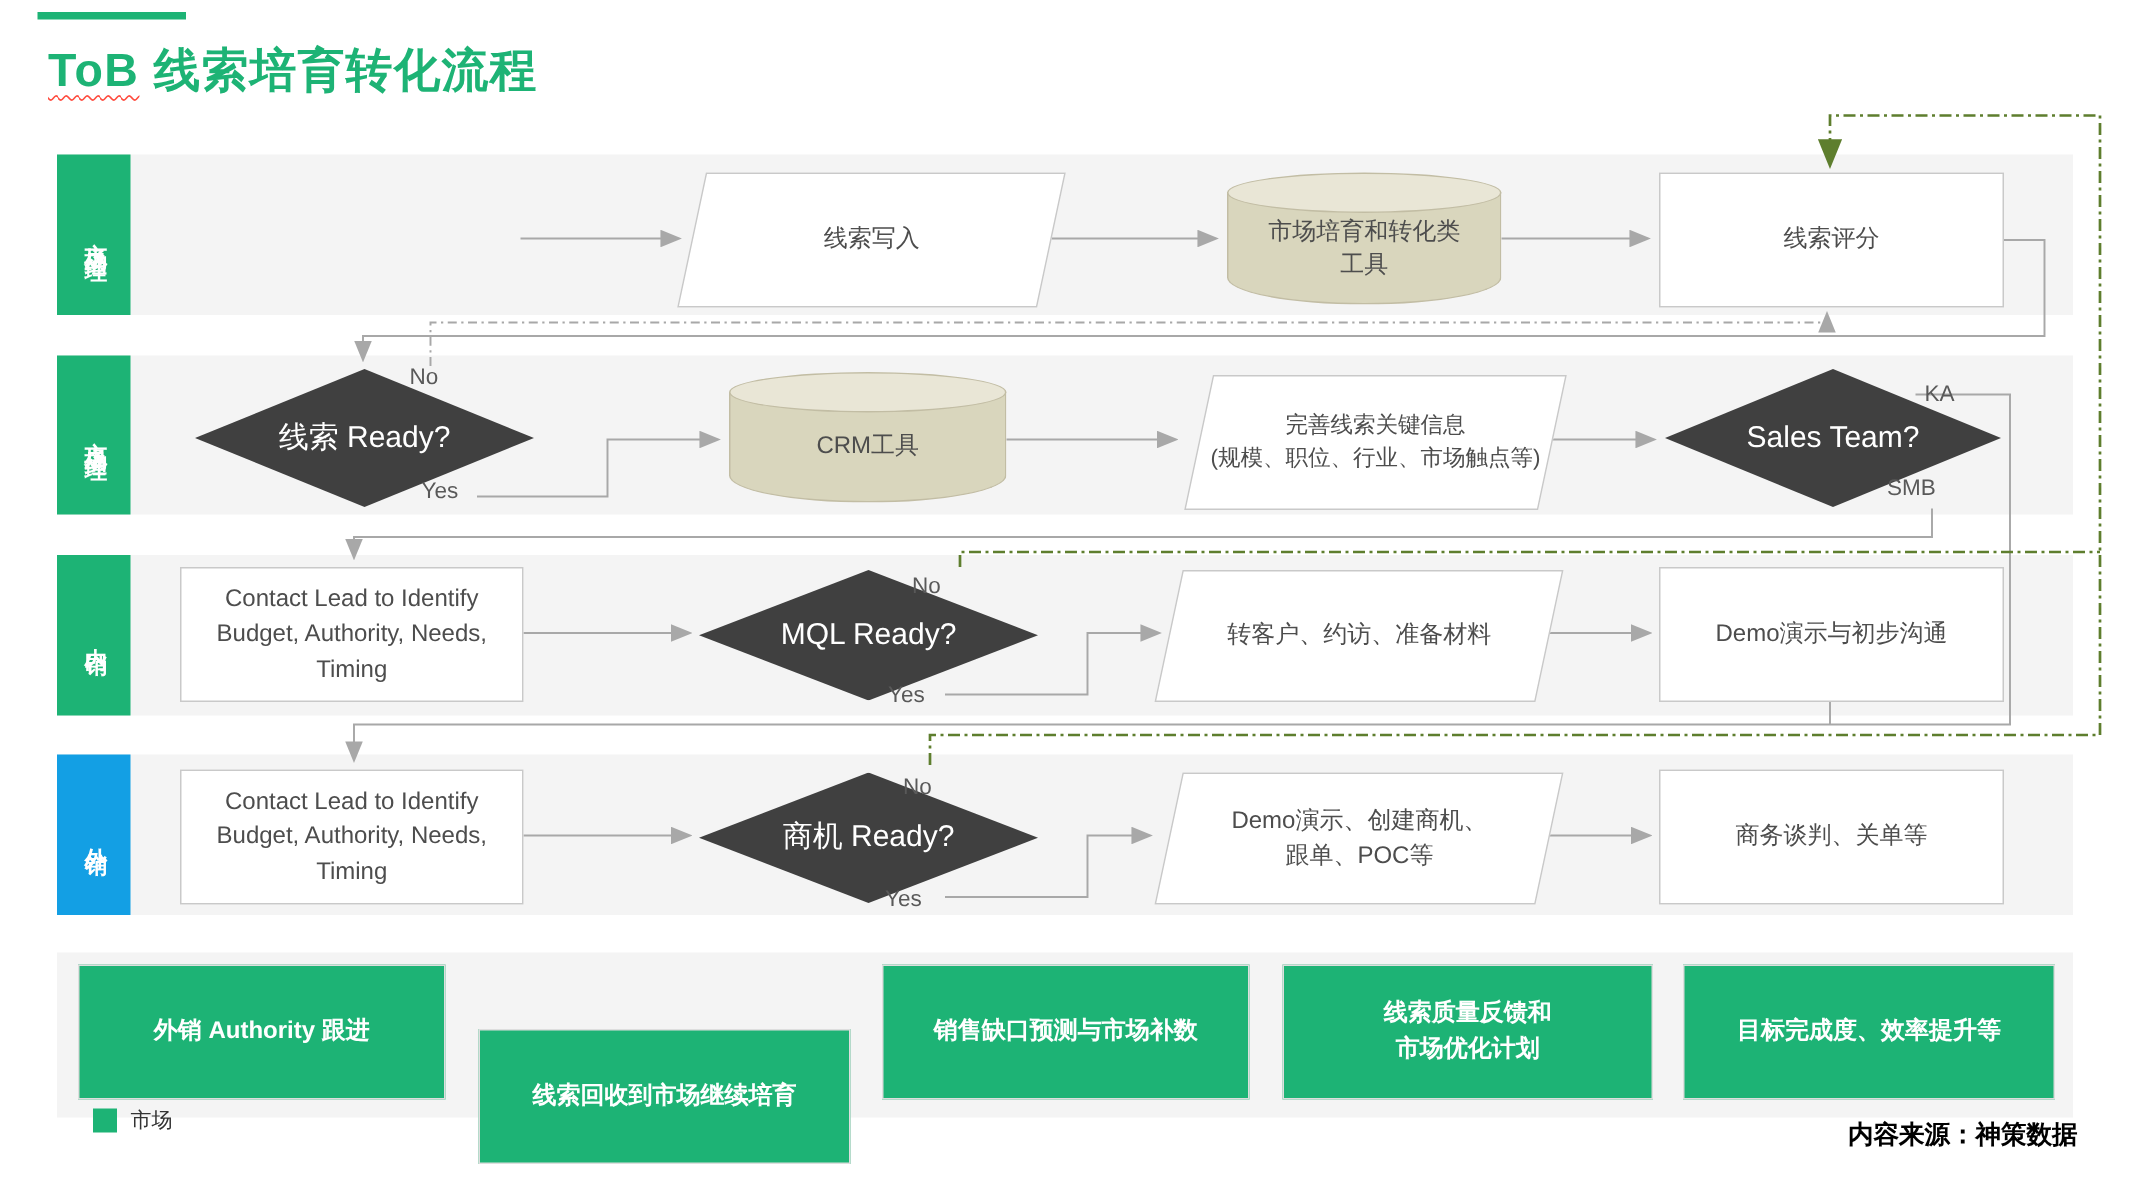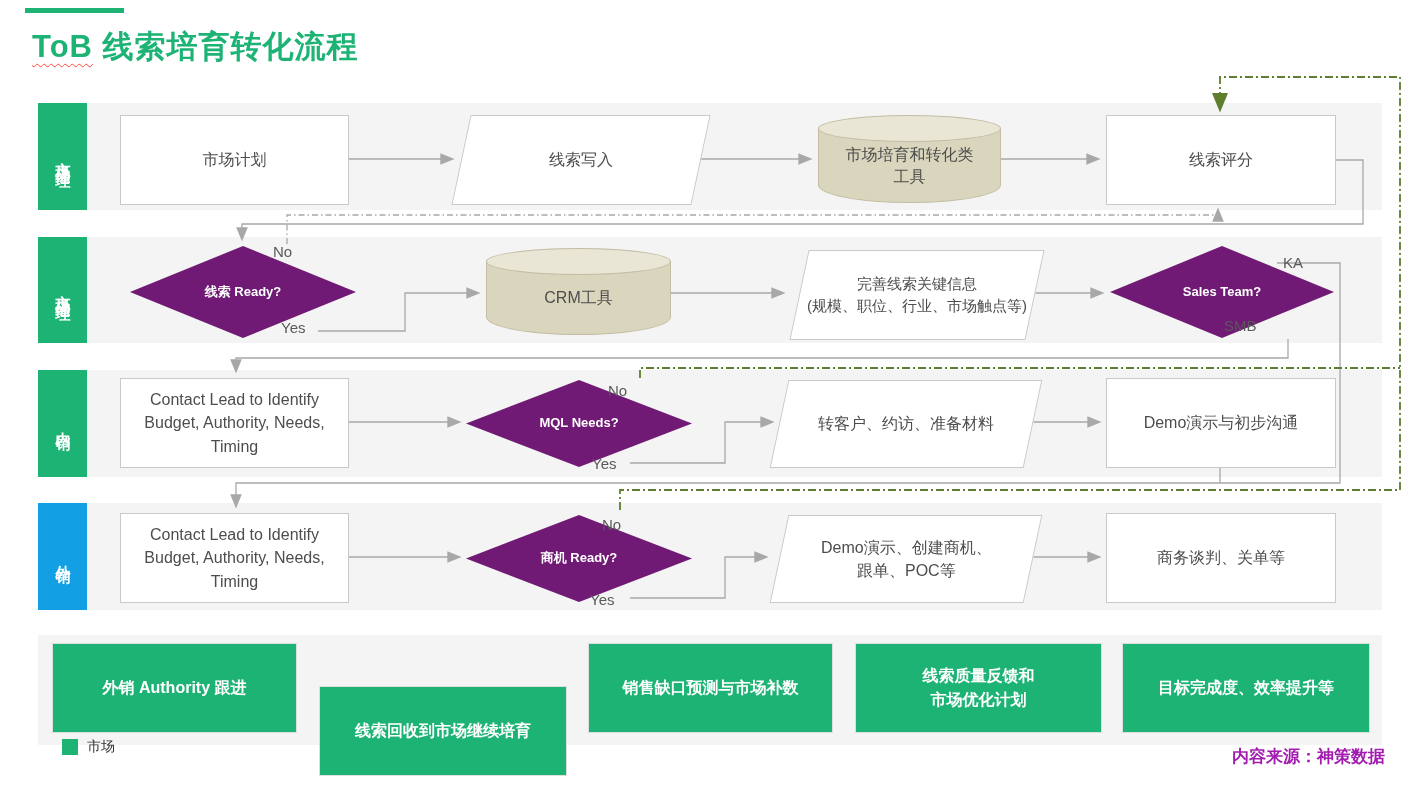--- a/index.html
+++ b/index.html
@@ -19,22 +19,22 @@
   .lane-tag span{writing-mode:vertical-rl;letter-spacing:4px;}
   .tag-green{background:#1db375;}
   .tag-blue{background:#139fe4;}
 
   
   .node{position:absolute;display:flex;align-items:center;justify-content:center;text-align:center;
         font-size:16px;line-height:1.45;color:#4d4d4d;white-space:pre-line;z-index:2;}
   .rect{background:#fff;border:1px solid #c9c9c9;}
   .skew{background:#fff;border:1px solid #c9c9c9;transform:skewX(-12deg);}
   .skew>span{display:block;transform:skewX(12deg);white-space:pre-line;}
-  .diamond{background:#701a75;clip-path:polygon(50% 0,100% 50%,50% 100%,0 50%);
-           color:#fff;font-weight:bold;font-size:13px;}
+  .diamond{background:#404040;clip-path:polygon(50% 0,100% 50%,50% 100%,0 50%);
+           color:#fff;font-weight:normal;font-size:20px;}
 
   
   .cyl{position:absolute;z-index:2;}
   .cyl .cyl-body{position:absolute;left:0;right:0;top:13px;bottom:0;background:#d9d6bd;
                  border:1px solid #c2bda4;border-top:none;border-radius:0 0 50% 50%/0 0 18px 18px;}
   .cyl .cyl-top{position:absolute;left:0;right:0;top:0;height:27px;background:#e9e6d6;
                 border:1px solid #c2bda4;border-radius:50%;box-sizing:border-box;}
   .cyl .cyl-label{position:absolute;inset:0;display:flex;align-items:center;justify-content:center;
                   text-align:center;padding-top:14px;font-size:16px;white-space:pre-line;line-height:1.4;}
 
@@ -42,21 +42,21 @@
   .elabel{position:absolute;font-size:15px;color:#595959;z-index:3;}
 
   
   .btn{position:absolute;top:643px;height:88px;background:#1db375;border:1px solid #dedede;
        color:#fff;font-weight:bold;font-size:16px;display:flex;align-items:center;justify-content:center;
        text-align:center;white-space:pre-line;line-height:1.5;z-index:2;}
 
   
   .legend-item{position:absolute;display:flex;align-items:center;gap:9px;font-size:14px;color:#333;z-index:2;}
   .legend-swatch{width:16px;height:16px;display:inline-block;}
-  .footer-note{position:absolute;right:41px;top:745px;font-size:17px;font-weight:bold;color:#a21caf;z-index:2;}
+  .footer-note{position:absolute;right:41px;top:745px;font-size:17px;font-weight:bold;color:#000000;z-index:2;}
 
   svg.wires{position:absolute;left:0;top:0;z-index:1;}
 </style>
 </head>
 <body>
 
 <div class="stage">
 
   <div class="title-bar"></div>
   <div class="page-title"><span class="tob">ToB</span><span> 线索培育转化流程</span></div>
@@ -108,21 +108,20 @@
       <path d="M630 598 H725 V557 H766" marker-end="url(#ag)"></path>
       <path d="M1031 557 H1099" marker-end="url(#ag)"></path>
     </g>
     <g stroke="#5e7e2e" stroke-width="1.8" fill="none" stroke-dasharray="8 3 2 3">
       <path d="M640 378 V368 H1400"></path>
       <path d="M620 510 V490 H1400"></path>
       <path d="M1400 490 V77 H1220 V109" marker-end="url(#ao)"></path>
     </g>
   </svg>
 
-  <div class="node rect" style="left:120px;top:115px;width:227px;height:88px;">市场计划</div>
   <div class="node skew" style="left:461px;top:115px;width:238px;height:88px;"><span>线索写入</span></div>
   <div class="cyl" style="left:818px;top:115px;width:183px;height:88px;">
     <div class="cyl-body"></div>
     <div class="cyl-top"></div>
     <div class="cyl-label">市场培育和转化类
 工具</div>
   </div>
   <div class="node rect" style="left:1106px;top:115px;width:228px;height:88px;text-align:center;">线索评分</div>
 
   <div class="node diamond" style="left:130px;top:246px;width:226px;height:92px;">线索 Ready?</div>
@@ -131,36 +130,36 @@
     <div class="cyl-top"></div>
     <div class="cyl-label">CRM工具</div>
   </div>
   <div class="node skew" style="left:799px;top:250px;width:234px;height:88px;font-size:15px;"><span>完善线索关键信息
 (规模、职位、行业、市场触点等)</span></div>
   <div class="node diamond" style="left:1110px;top:246px;width:224px;height:92px;text-align:center;">Sales Team?</div>
 
   <div class="node rect" style="left:120px;top:378px;width:227px;height:88px;">Contact Lead to Identify
 Budget, Authority, Needs,
 Timing</div>
-  <div class="node diamond" style="left:466px;top:380px;width:226px;height:87px;">MQL Needs?</div>
+  <div class="node diamond" style="left:466px;top:380px;width:226px;height:87px;">MQL Ready?</div>
   <div class="node skew" style="left:779px;top:380px;width:252px;height:86px;"><span>转客户、约访、准备材料</span></div>
   <div class="node rect" style="left:1106px;top:378px;width:228px;height:88px;">Demo演示与初步沟通</div>
 
   <div class="node rect" style="left:120px;top:513px;width:227px;height:88px;">Contact Lead to Identify
 Budget, Authority, Needs,
 Timing</div>
   <div class="node diamond" style="left:466px;top:515px;width:226px;height:87px;">商机 Ready?</div>
   <div class="node skew" style="left:779px;top:515px;width:252px;height:86px;"><span>Demo演示、创建商机、
 跟单、POC等</span></div>
   <div class="node rect" style="left:1106px;top:513px;width:228px;height:88px;">商务谈判、关单等</div>
 
   <div class="elabel" style="left:273px;top:243px;">No</div>
   <div class="elabel" style="left:281px;top:319px;">Yes</div>
   <div class="elabel" style="left:1283px;top:254px;">KA</div>
-  <div class="elabel" style="left:1224px;top:317px;">SMB</div>
+  <div class="elabel" style="left:1258px;top:317px;">SMB</div>
   <div class="elabel" style="left:608px;top:382px;">No</div>
   <div class="elabel" style="left:592px;top:455px;">Yes</div>
   <div class="elabel" style="left:602px;top:516px;">No</div>
   <div class="elabel" style="left:590px;top:591px;">Yes</div>
 
   <div class="btn" style="left:52px;width:243px;">外销 Authority 跟进</div>
   <div class="btn" style="left:319px;width:246px;margin-top:43px;">线索回收到市场继续培育</div>
   <div class="btn" style="left:588px;width:243px;">销售缺口预测与市场补数</div>
   <div class="btn" style="left:1122px;width:246px;">目标完成度、效率提升等</div>
   <div class="btn" style="left:855px;width:245px;">线索质量反馈和

